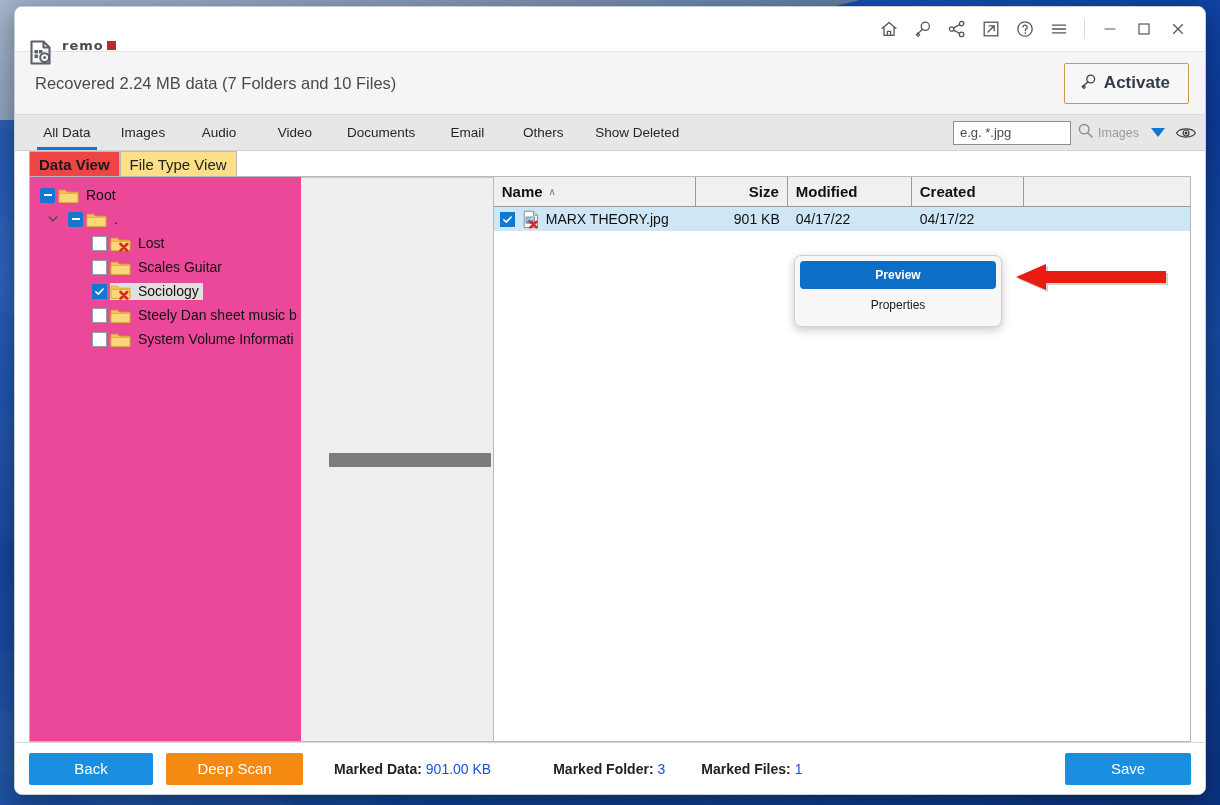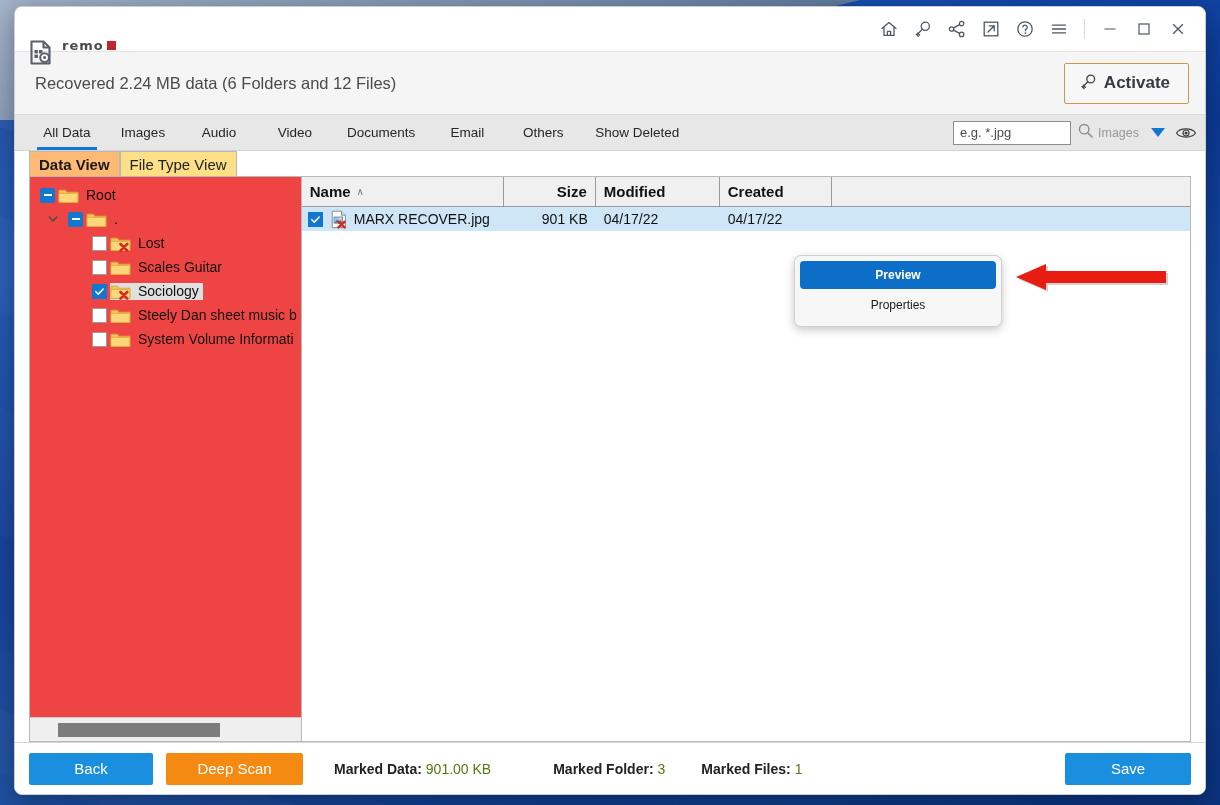--- a/index.html
+++ b/index.html
@@ -161,36 +161,36 @@
   }
   .vtab {
     height: 25px;
     display:flex; align-items:center; justify-content:center;
     padding: 0 9px;
     font-size: 15px;
     cursor: pointer;
     border: 1px solid #b9b9b9;
     border-bottom: none;
   }
-  .vtab.active { background: #fdba74; color:#1a1a1a; font-weight:700; }
+  .vtab.active { background: #ef4444; color:#1a1a1a; font-weight:700; }
   .vtab.alt { background: #fcdf87; color:#222; font-weight:400; }
 
   
   #body-area {
     flex: 1 1 auto;
     display:flex;
     background:#ffffff;
     min-height: 0;
     padding: 0 14px 0 14px;
   }
   #tree-pane {
     flex: 0 0 253px;
     border: 1px solid #b9b9b9;
-    display:flex; flex-direction: column;
-    background: #ef4444;
+    display:flex; flex-direction: row;
+    background: #ec4899;
     min-height:0;
   }
   #tree {
     flex: 1 1 auto;
     overflow: hidden;
     padding: 6px 0 0 0;
     min-height: 0;
   }
   .trow {
     display:flex; align-items:center;
@@ -314,21 +314,21 @@
     font-size: 15px; color:#fff; cursor:pointer;
     border-radius: 2px;
   }
   #back-btn { background:#1a8fe0; width: 124px; }
   #deep-scan-btn { background:#f58a13; width: 137px; margin-left: 13px; }
   #save-btn { background:#1a8fe0; width: 126px; margin-left: 45px; }
   .fstat {
     font-size: 14px; color:#333;
   }
   .fstat b { font-weight: 700; color:#222; }
-  .fstat .v { color:#4d7c0f; font-weight: 400; }
+  .fstat .v { color:#1d4ed8; font-weight: 400; }
   #fs1 { margin-left: 31px; }
   #fs2 { margin-left: 62px; }
   #fs3 { margin-left: 36px; }
   #footer-spacer { flex:1 1 auto; }
 </style>
 </head>
 <body>
 
 <div id="wallpaper">
   <div class="swoosh sw1"></div>
@@ -419,21 +419,21 @@
       </div>
       <div class="ticon close">
         <svg width="20" height="20" viewBox="0 0 20 20">
             <path d="M5.2 5.2 L14.8 14.8 M14.8 5.2 L5.2 14.8" stroke="currentColor" stroke-width="1.3"></path>
           </svg>
       </div>
     </div>
   </div>
 
   <div id="header">
-    <div id="recovered-text">Recovered 2.24 MB data (6 Folders and 12 Files)</div>
+    <div id="recovered-text">Recovered 2.24 MB data (7 Folders and 10 Files)</div>
     <div id="header-spacer"></div>
     <div id="activate-btn">
       <span>
         <svg width="19" height="19" viewBox="0 0 20 20">
             <circle cx="12.3" cy="7.3" r="4.1" fill="none" stroke="#3a444f" stroke-width="1.4"></circle>
             <path d="M9.4 10.2 L4 15.6 M4.6 14 l2 2 M3.3 15.3 l2 2" fill="none" stroke="#3a444f" stroke-width="1.4" stroke-linecap="round"></path>
           </svg>
       </span>
       <span class="lbl">Activate</span>
     </div>
@@ -620,21 +620,21 @@
             <span class="fileic">
               <svg width="20" height="19" viewBox="0 0 20 19">
                 <path d="M2.2 1.2 h9.2 l4 4 v12.4 h-13.2 z" fill="#ffffff" stroke="#8a8a8a" stroke-width="1"></path>
                 <path d="M11.4 1.2 v4 h4" fill="#dfdfdf" stroke="#8a8a8a" stroke-width="1"></path>
                 <rect x="4" y="7" width="8.6" height="6.2" fill="#9ec7e8" stroke="#5a86ab" stroke-width="0.8"></rect>
                 <path d="M4.4 12.8 L7 9.4 L9 11.6 L10.6 10 L12.2 12.8 Z" fill="#4a7ea8"></path>
                 <circle cx="10.4" cy="8.6" r="1" fill="#f4e07a"></circle>
                 <path d="M8.4 11.8 L14.6 17.4 M14.6 11.8 L8.4 17.4" stroke="#d42a20" stroke-width="2.5" stroke-linecap="round"></path>
               </svg>
             </span>
-            <span>MARX RECOVER.jpg</span>
+            <span>MARX THEORY.jpg</span>
           </div>
           <div class="fcell size">901 KB</div>
           <div class="fcell mod">04/17/22</div>
           <div class="fcell cre">04/17/22</div>
           <div class="fcell rest"></div>
         </div>
       </div>
     </div>
 
     <div id="ctx-menu">

